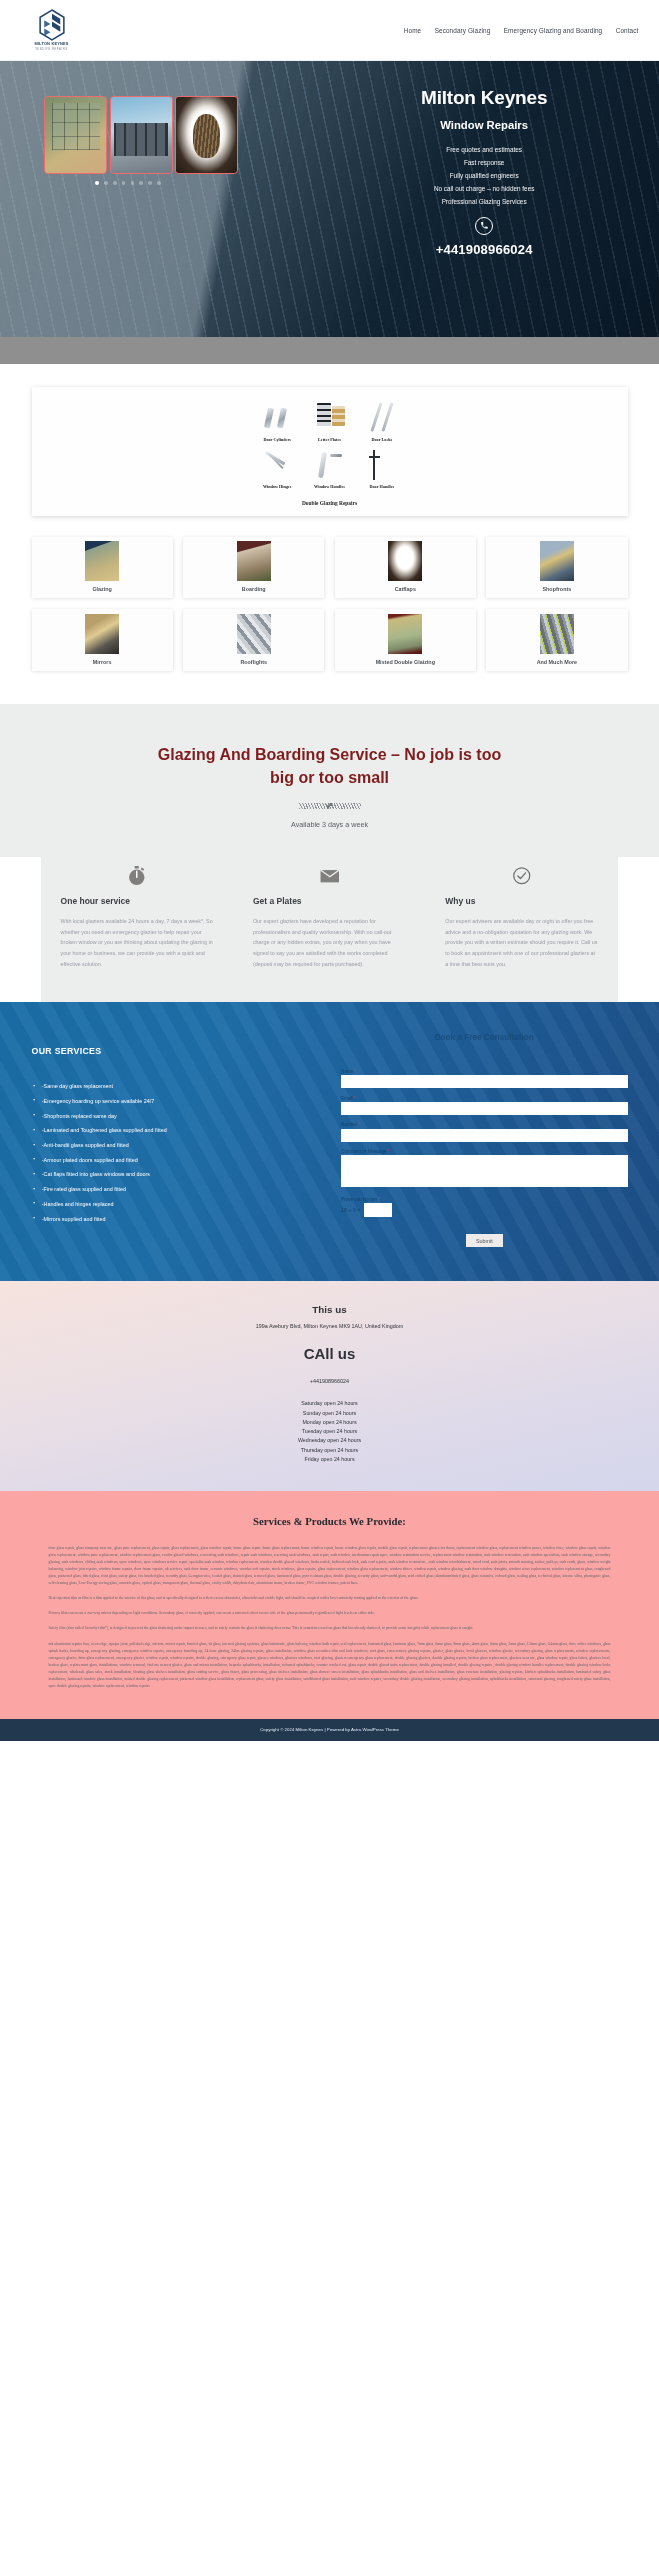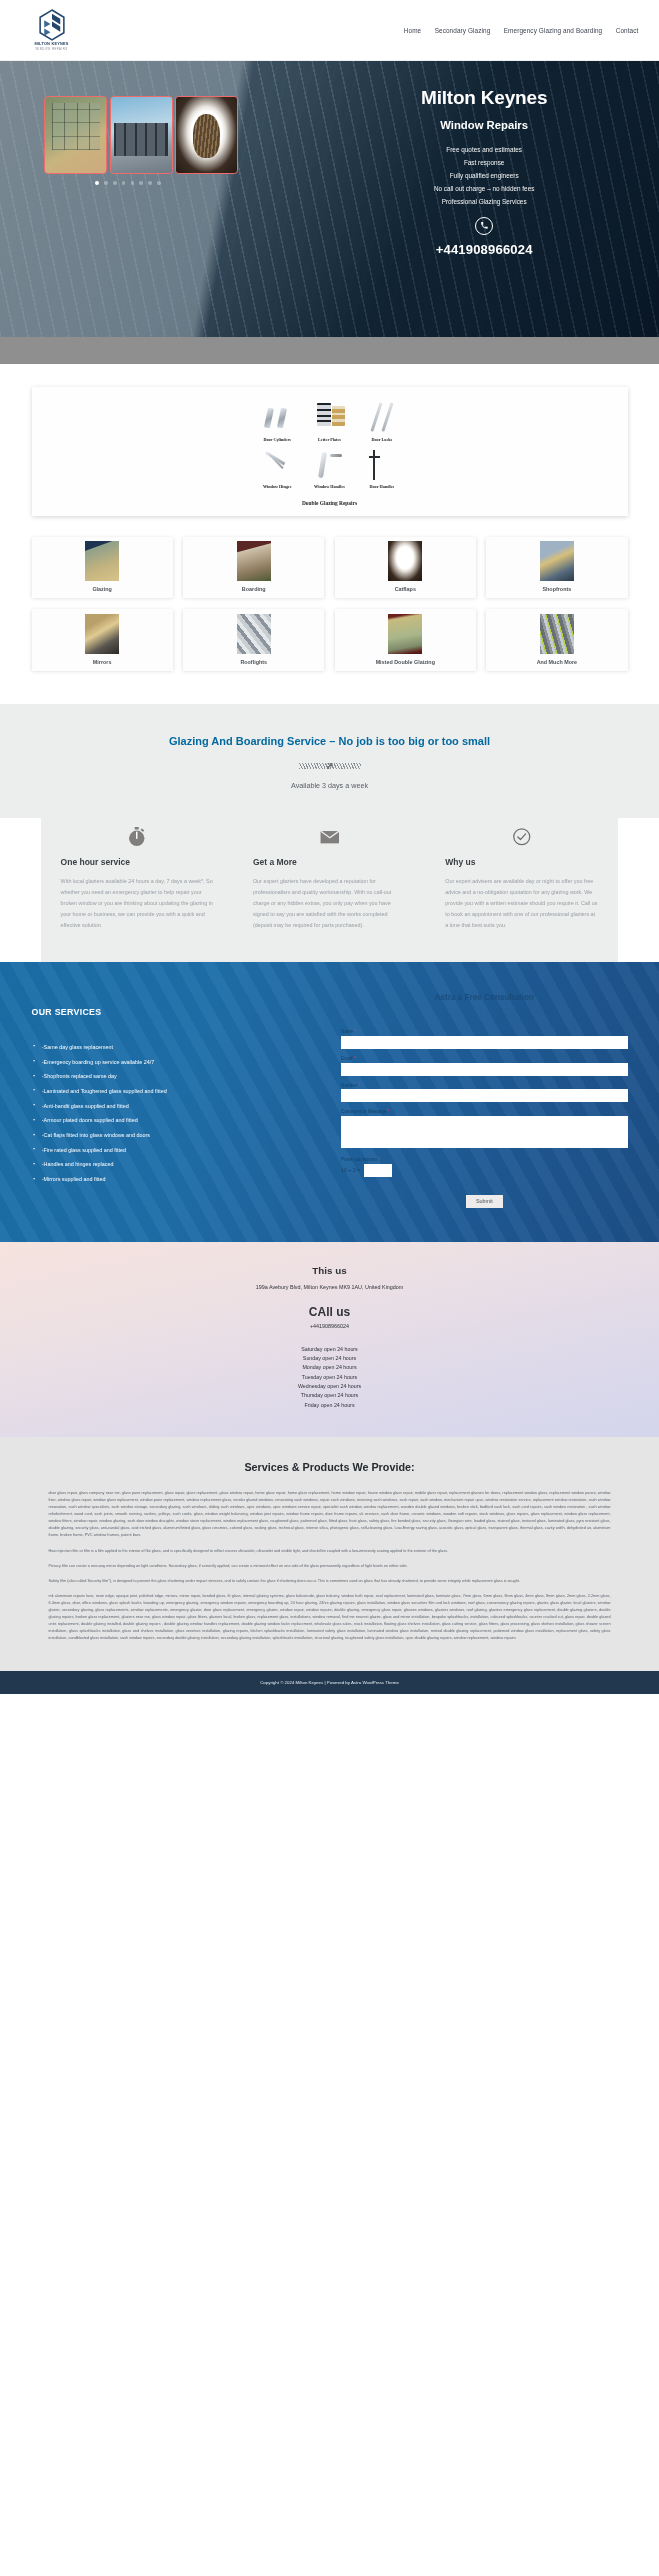--- a/index.html
+++ b/index.html
@@ -149,22 +149,22 @@
   .img-mirrors{background:linear-gradient(150deg,#b9a06a 0 25%,#e0cb92 45%,#5a5650 72%,#2a2925 100%);}
   .img-rooflights{background:repeating-linear-gradient(52deg,#c9ced3 0 4.1px,#8b949c 4.1px 7.7px,#e4e8ea 7.7px 11.3px);}
   .img-misted{background:linear-gradient(170deg,#6d1f1c 0 8%,#c8bb7e 14%,#a8b68a 55%,#7d8b69 80%,#5a1a18 94%);}
   .img-more{background:repeating-linear-gradient(74deg,#8d959c 0 2.6px,#c5ccd2 2.6px 5.2px,#b5cf4a 5.2px 6.7px,#6b7076 6.7px 10.3px);}
 
   
   .banner {
     background: #eceded; padding: 27px 0 28px; text-align: center;
   }
   .banner-title {
-    font-size: 11px; font-weight: 700; color: #0369a1; line-height: 1.45;
-    width: 361px; margin: 3px auto;
+    font-size: 16px; font-weight: 700; color: #7f1d1d; line-height: 1.45;
+    width: 361px; margin: 12px auto;
   }
   .banner-divider {
     width: 62px; height: 6.2px; margin: 13.4px auto 11.3px;
     background:
       repeating-linear-gradient(66deg, #8d9296 0 1px, transparent 1px 2.6px);
     position: relative;
   }
   .banner-divider::after{
     content:""; position:absolute; left:50%; top:0; transform:translateX(-50%);
     width:6.2px; height:6.2px; background:#6e7478;
@@ -223,28 +223,28 @@
     font-family: "Liberation Sans", sans-serif;
   }
 
   
   .reach {
     background: linear-gradient(168deg,#f6e3de 0%,#ece0e4 34%,#ddd9ea 72%,#d4d6ec 100%);
     padding: 23px 0 27px; text-align: center; color: #2f3338;
   }
   .reach h2 { font-size: 9.8px; font-weight: 700; margin-bottom: 8.2px; }
   .reach .addr { font-size: 5.4px; margin-bottom: 15.5px; }
-  .reach .callus { font-size: 12px; font-weight: 700; margin-bottom: 4px; }
+  .reach .callus { font-size: 15px; font-weight: 700; margin-bottom: 16px; }
   .reach .tel { font-size: 5.4px; margin-bottom: 15.5px; }
   .reach .openhead { font-size: 9.8px; font-weight: 700; margin-bottom: 8.2px; }
   .hours { list-style: none; }
   .hours li { font-size: 5.3px; line-height: 1.75; }
 
   
-  .seo { background: #e5e5e5; padding: 24px 0 20.6px; }
+  .seo { background: #fca5a5; padding: 24px 0 20.6px; font-family: Liberation Serif, serif; }
   .seo-inner { width: 562px; margin: 0 auto; }
   .seo-title { font-size: 10.8px; font-weight: 700; color: #262b30; text-align: center; margin-bottom: 17.5px; }
   .seo p {
     font-size: 3.8px; line-height: 1.85; color: #5e656c;
     text-align: justify; margin-bottom: 8.2px;
   }
 
   
   .footer {
     background: #21384f; color: #e6ecf2; text-align: center;
@@ -408,21 +408,21 @@
     <div class="feat-title">One hour service</div>
     <p class="feat-body">With local glaziers available 24 hours a day, 7 days a week*, So whether you need an emergency glazier to help repair your broken window or you are thinking about updating the glazing in your home or business, we can provide you with a quick and effective solution.</p>
   </div>
   <div class="feature">
     <div class="feat-icon">
       <svg width="19.6" height="14.4" viewBox="0 0 38 28" fill="#807f7d">
         <path d="M1 2h36v24H1z"></path>
         <path d="M1 2l18 13L37 2" fill="none" stroke="#eceded" stroke-width="2.6"></path>
       </svg>
     </div>
-    <div class="feat-title">Get a More</div>
+    <div class="feat-title">Get a Plates</div>
     <p class="feat-body">Our expert glaziers have developed a reputation for professionalism and quality workmanship. With no call-out charge or any hidden extras, you only pay when you have signed to say you are satisfied with the works completed (deposit may be required for parts purchased).</p>
   </div>
   <div class="feature">
     <div class="feat-icon">
       <svg width="17.5" height="17.5" viewBox="0 0 34 34">
         <circle cx="17" cy="17" r="15.5" fill="none" stroke="#6f6e6c" stroke-width="2.4"></circle>
         <path d="M9.5 17.5l5 5 10-11" fill="none" stroke="#6f6e6c" stroke-width="2.6" stroke-linecap="round" stroke-linejoin="round"></path>
       </svg>
     </div>
     <div class="feat-title">Why us</div>
@@ -442,21 +442,21 @@
         <li>-Anti-bandti glass supplied and fitted</li>
         <li>-Armour plated doors supplied and fitted</li>
         <li>-Cat flaps fitted into glass windows and doors</li>
         <li>-Fire rated glass supplied and fitted</li>
         <li>-Handles and hinges replaced</li>
         <li>-Mirrors supplied and fitted</li>
       </ul>
     </div>
 
     <div class="form-col">
-      <div class="form-title">Astra a Free Consultation</div>
+      <div class="form-title">Book a Free Consultation</div>
 
       <label class="field-label">
         <span>Name</span>
         <span class="req">*</span>
       </label>
       <input class="field-input" type="text" value="" style="">
 
       <label class="field-label">
         <span>Email</span>
         <span class="req">*</span>

